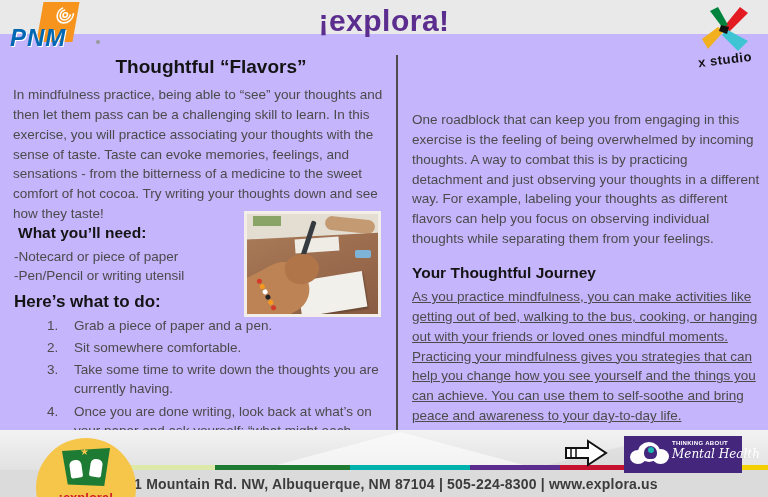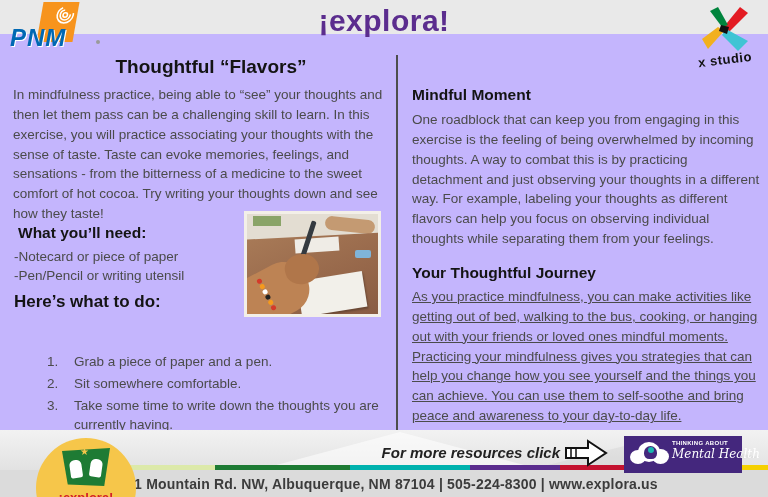--- a/index.html
+++ b/index.html
@@ -32,21 +32,21 @@
   h3.sub-title { font-weight:bold; color:#141414; }
 
   
   .left-title { position:absolute; left:0; top:56px; width:396px; text-align:center; }
   .left-intro { position:absolute; left:13px; top:85px; width:374px; }
   .need-title { position:absolute; left:18px; top:224px; font-size:15.5px; }
   .need-item-1 { position:absolute; left:14px; top:247px; }
   .need-item-2 { position:absolute; left:14px; top:266px; }
   .todo-title { position:absolute; left:14px; top:292px; font-size:17px; }
   .todo-list { position:absolute; left:14px; top:316px; width:372px; }
-  .todo-list ol { margin-left:24px; padding-left:24px;margin-top:36px; }
+  .todo-list ol { margin-left:24px; padding-left:24px; }
   .todo-list li { color:#4b4b4b; font-size:13.5px; line-height:1.42; padding-left:12px; margin-bottom:3px; }
 
   
   .photo { position:absolute; left:244px; top:211px; width:137px; height:106px;
     border:3px solid #f3efe8; background:#d8cfc4; overflow:hidden; }
   .ph-window { position:absolute; left:0; top:0; width:137px; height:26px; background:#e3ddd2; }
   .ph-green { position:absolute; left:6px; top:2px; width:28px; height:10px; background:#8aa468; }
   .ph-far-arm { position:absolute; left:78px; top:4px; width:50px; height:14px; background:#c49a72; border-radius:8px; transform:rotate(6deg); }
   .ph-table { position:absolute; left:-6px; top:22px; width:150px; height:90px;
     background:linear-gradient(160deg,#a87a57 0%,#96674a 55%,#855941 100%); transform:rotate(-3deg); }
@@ -173,32 +173,30 @@
   <h3 class="sub-title todo-title">Here’s what to do:</h3>
   <div class="todo-list">
     <ol>
       <li>Grab a piece of paper and a pen.</li>
       <li>Sit somewhere comfortable.</li>
       <li>Take some time to write down the thoughts you are currently having.</li>
       <li>Once you are done writing, look back at what’s on your paper and ask yourself; “what might each thought taste like and why?”</li>
     </ol>
   </div>
 
-  <h3 class="sub-title r-title-1">Mindful Moment</h3>
   <p class="body-text r-body-1">One roadblock that can keep you from engaging in this exercise is the feeling of being overwhelmed by incoming thoughts. A way to combat this is by practicing detachment and just observing your thoughts in a different way. For example, labeling your thoughts as different flavors can help you focus on observing individual thoughts while separating them from your feelings.</p>
   <h3 class="sub-title r-title-2">Your Thoughtful Journey</h3>
   <p class="body-text r-body-2">As you practice mindfulness, you can make activities like getting out of bed, walking to the bus, cooking, or hanging out with your friends or loved ones mindful moments. Practicing your mindfulness gives you strategies that can help you change how you see yourself and the things you can achieve. You can use them to self-soothe and bring peace and awareness to your day-to-day life.</p>
 
   <div class="footer">
     <div class="poly1"></div>
     <div class="poly2"></div>
   </div>
 
   <div class="resources-row">
-    <span class="resources-label">For more resources click</span>
     <svg class="resources-arrow" width="44" height="30" viewBox="0 0 44 30">
       <polygon points="2,10 24,10 24,3 42,15 24,27 24,20 2,20" fill="#fff" stroke="#111" stroke-width="2"></polygon>
       <line x1="7" y1="10" x2="7" y2="20" stroke="#111" stroke-width="1.5"></line>
       <line x1="12" y1="10" x2="12" y2="20" stroke="#111" stroke-width="1.5"></line>
     </svg>
     <div class="mh-badge">
       <div class="mh-cloud">
         <div class="mh-c1"></div>
           <div class="mh-c2"></div>
           <div class="mh-c3"></div>

